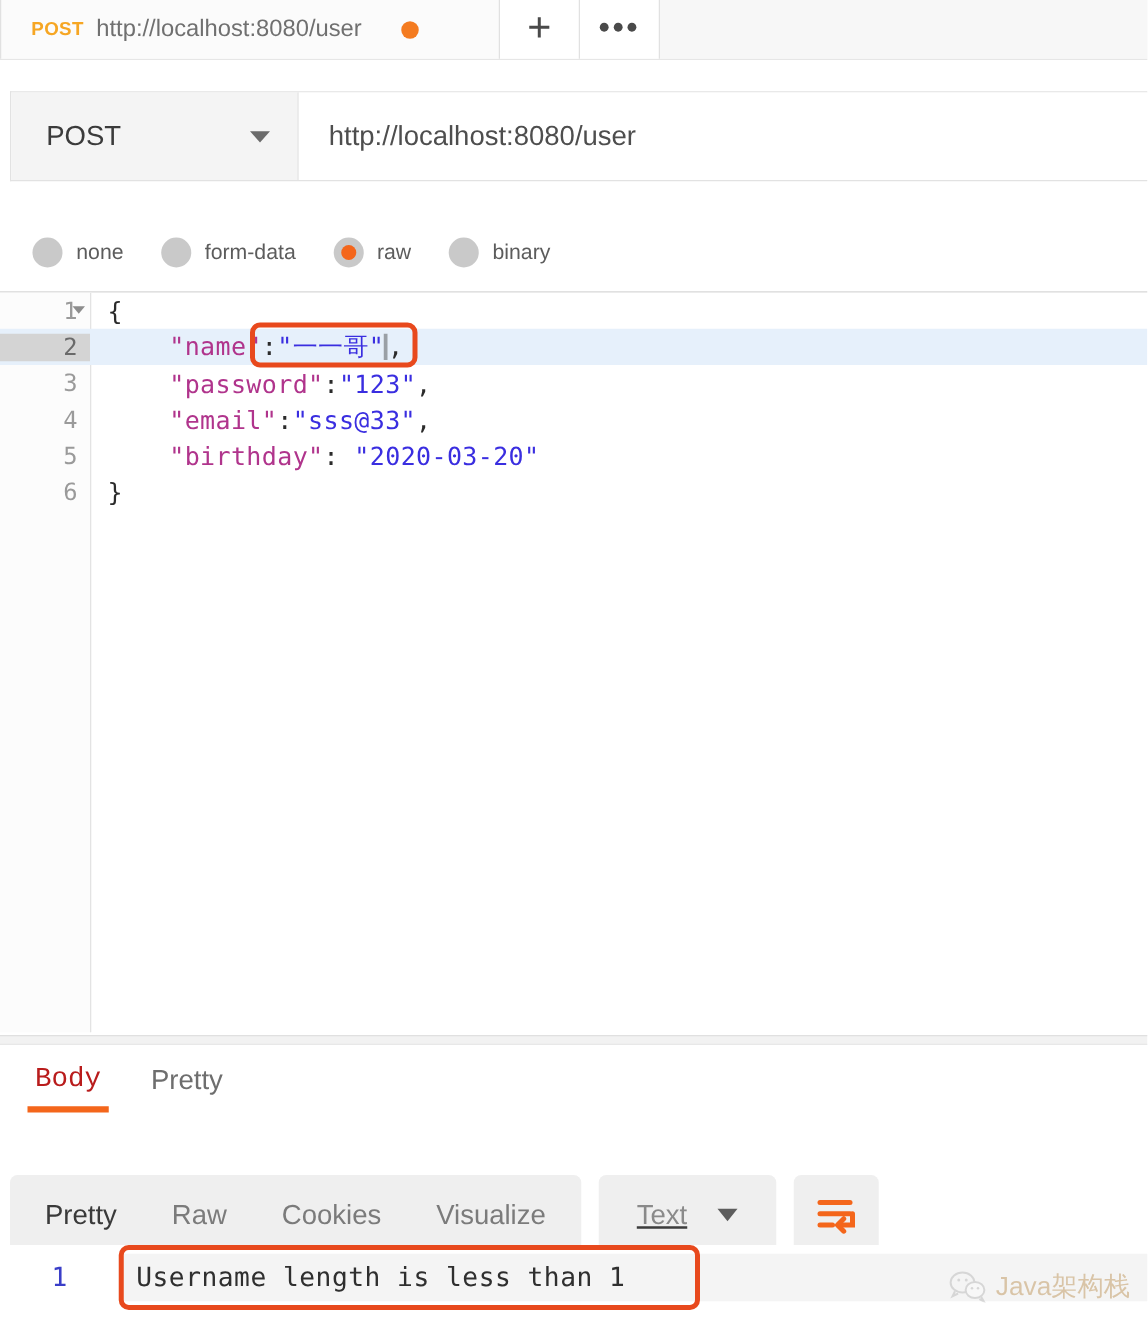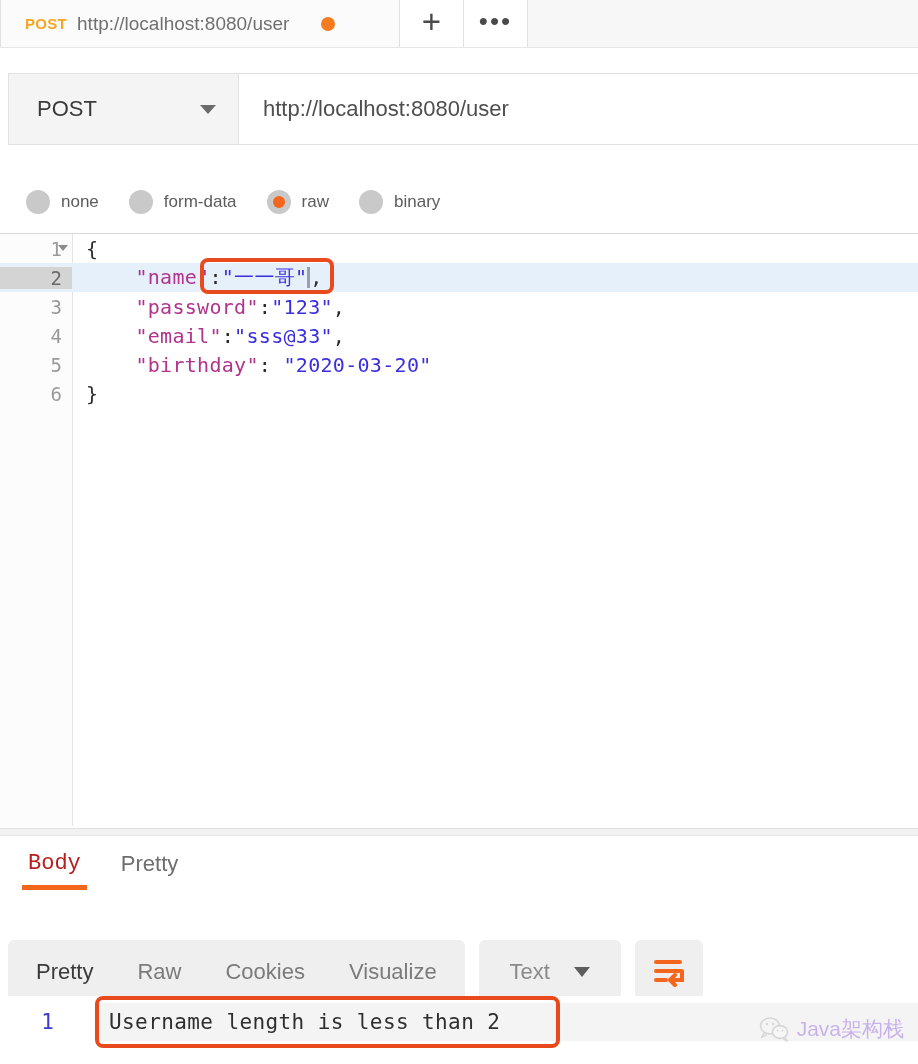--- a/index.html
+++ b/index.html
@@ -165,21 +165,21 @@
   .fmtgroup{
     background:#efefef;border-radius:6px;height:64px;
     display:flex;align-items:center;padding:0 6px;box-sizing:border-box;
   }
   .fmtitem{
     padding:0 22px;font-size:22px;color:#7b7b7b;white-space:nowrap;
   }
   .fmtitem.active{color:#3a3a3a;}
   .selgroup{
     background:#efefef;border-radius:6px;height:64px;width:142px;
-    display:flex;align-items:center;justify-content:center;gap:24px;
+    display:flex;align-items:center;justify-content:center;gap:24px;text-decoration:underline;
   }
   .sel-label{font-size:22px;color:#8a8a8a;}
   .sel-caret{
     width:0;height:0;border-left:8px solid transparent;border-right:8px solid transparent;
     border-top:10px solid #5d5d5d;
   }
   .wrapbtn{
     background:#efefef;border-radius:6px;height:64px;width:68px;
     display:flex;align-items:center;justify-content:center;
   }
@@ -199,21 +199,21 @@
     font-family:"DejaVu Sans Mono", monospace;font-size:21px;color:#2f2f2f;
     letter-spacing:.4px;flex:1;margin-right:0px;
   }
 
   
   .watermark{
     position:absolute;right:14px;top:1015px;
     display:flex;align-items:center;gap:8px;opacity:.32;
     pointer-events:none;
   }
-  .wm-text{font-size:21px;color:#6d28d9;white-space:nowrap;}
+  .wm-text{font-size:21px;color:#a16207;white-space:nowrap;}
 </style>
 </head>
 <body>
 
 <div class="tabstrip">
   <div class="tab">
     <span class="tab-method">POST</span>
     <span class="tab-url">http://localhost:8080/user</span>
     <span class="tab-dot"></span>
   </div>
@@ -322,21 +322,21 @@
       <rect x="2" y="21" width="14" height="4" rx="2" fill="#f4661b"></rect>
       <path d="M30 14 L30 23 L19 23" stroke="#f4661b" stroke-width="4" fill="none" stroke-linecap="round"></path>
       <path d="M23 18 L18 23 L23 28" stroke="#f4661b" stroke-width="4" fill="none" stroke-linecap="round" stroke-linejoin="round"></path>
     </svg>
   </div>
 </div>
 
 <div class="respbody">
   <div class="resp-line">
     <span class="resp-ln">1</span>
-    <span class="resp-text">Username length is less than 2</span>
+    <span class="resp-text">Username length is less than 1</span>
   </div>
 </div>
 
 <div class="annot" id="annot-resp"></div>
 
 <div class="watermark">
   <svg width="30" height="26" viewBox="0 0 30 26">
     <ellipse cx="11" cy="10" rx="9.5" ry="8" fill="none" stroke="#9a9a9a" stroke-width="1.6"></ellipse>
     <path d="M5 17 L3 21 L7.5 18.8" fill="none" stroke="#9a9a9a" stroke-width="1.6"></path>
     <circle cx="8" cy="8" r="1.2" fill="#9a9a9a"></circle>

